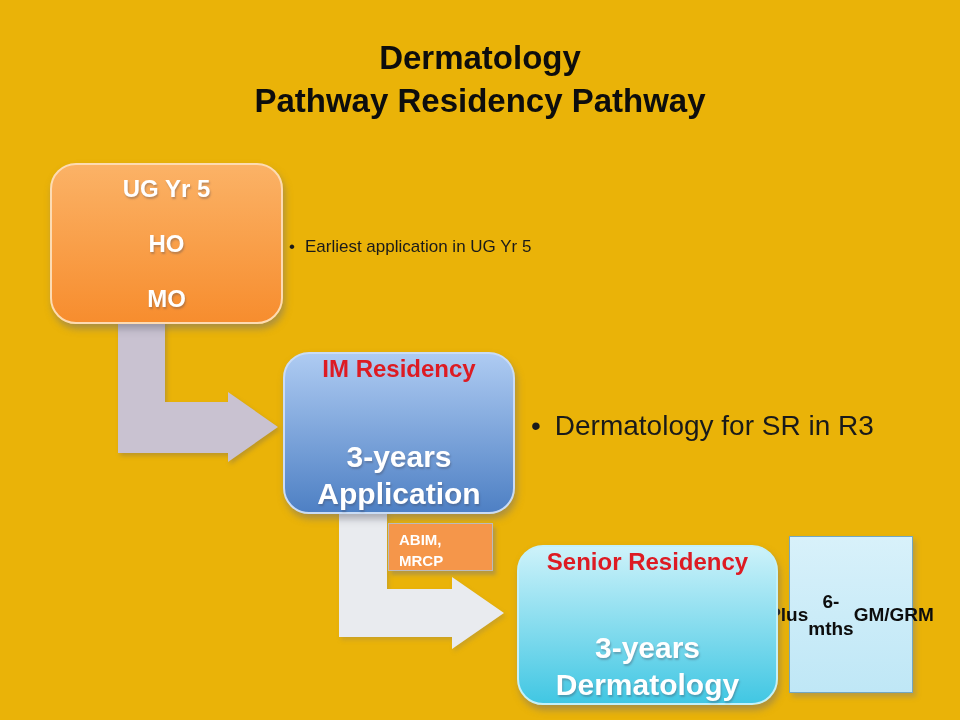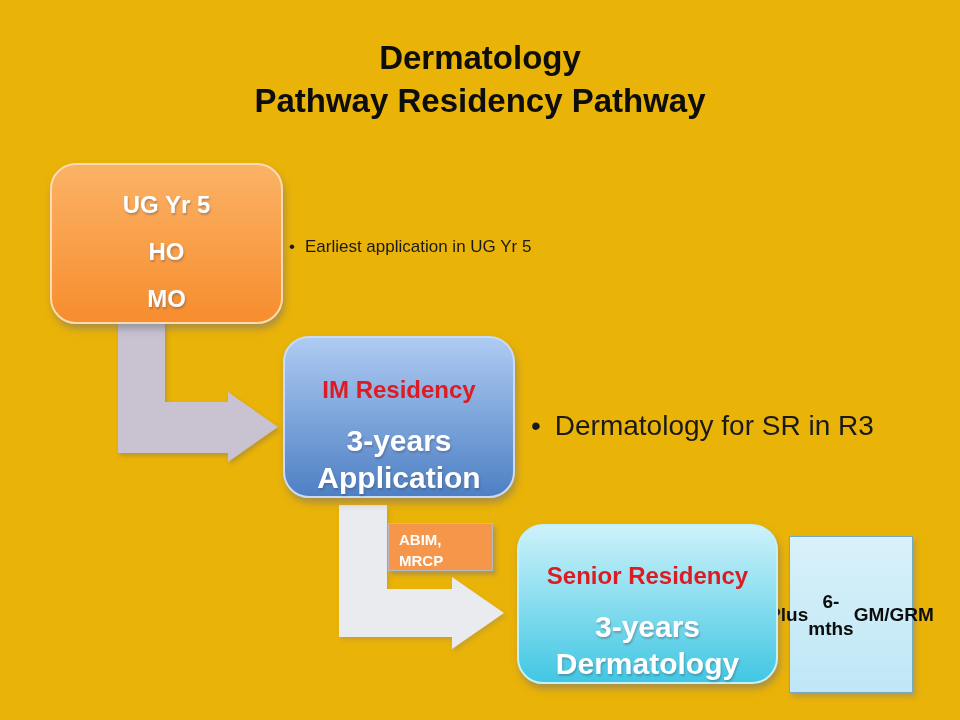--- a/index.html
+++ b/index.html
@@ -43,45 +43,45 @@
   .arrow2 { fill: var(--arrow2, #E9EBEF); filter: drop-shadow(2px 3px 2px rgba(110,110,120,0.25)); }
 
   
   .node {
     position: absolute;
     box-sizing: border-box;
     border-radius: 26px;
     display: flex;
     flex-direction: column;
     align-items: center;
-    justify-content: flex-end;
+    justify-content: space-between;
     text-align: center;
     font-weight: bold;
     color: #ffffff;
     box-shadow: 2px 5px 7px rgba(110,110,122,0.50);
     z-index: 2;
   }
   .node .white-line {
     text-shadow: 1px 2px 2px rgba(70,70,85,0.35);
   }
   .node-ug {
     left: 50px; top: 163px; width: 233px; height: 161px;
     background: linear-gradient(180deg, var(--orange_top, #FBB266) 0%, var(--orange_bottom, #F78D2E) 100%);
     border: 2px solid var(--orange_border, #FDDBB2);
     font-size: 24px;
     line-height: 47px;
   }
   .node-im {
-    left: 283px; top: 336px; width: 232px; height: 162px;
+    left: 283px; top: 352px; width: 232px; height: 162px;
     background: linear-gradient(180deg, var(--blue_top, #AECBF2) 0%, var(--blue_bottom, #4E80C4) 100%);
     border: 2px solid var(--blue_border, #CADCF5);
     z-index: 2;
   }
   .node-sr {
-    left: 517px; top: 524px; width: 261px; height: 160px;
+    left: 517px; top: 545px; width: 261px; height: 160px;
     background: linear-gradient(180deg, var(--cyan_top, #CDF2FA) 0%, var(--cyan_bottom, #41C7E3) 100%);
     border: 2px solid var(--cyan_border, #C4F0F9);
     z-index: 3;
   }
   .node-title {
     color: var(--red_text, #DD1B23);
     font-size: 24px;
     line-height: 30px;
     margin-bottom: 17px;
   }

